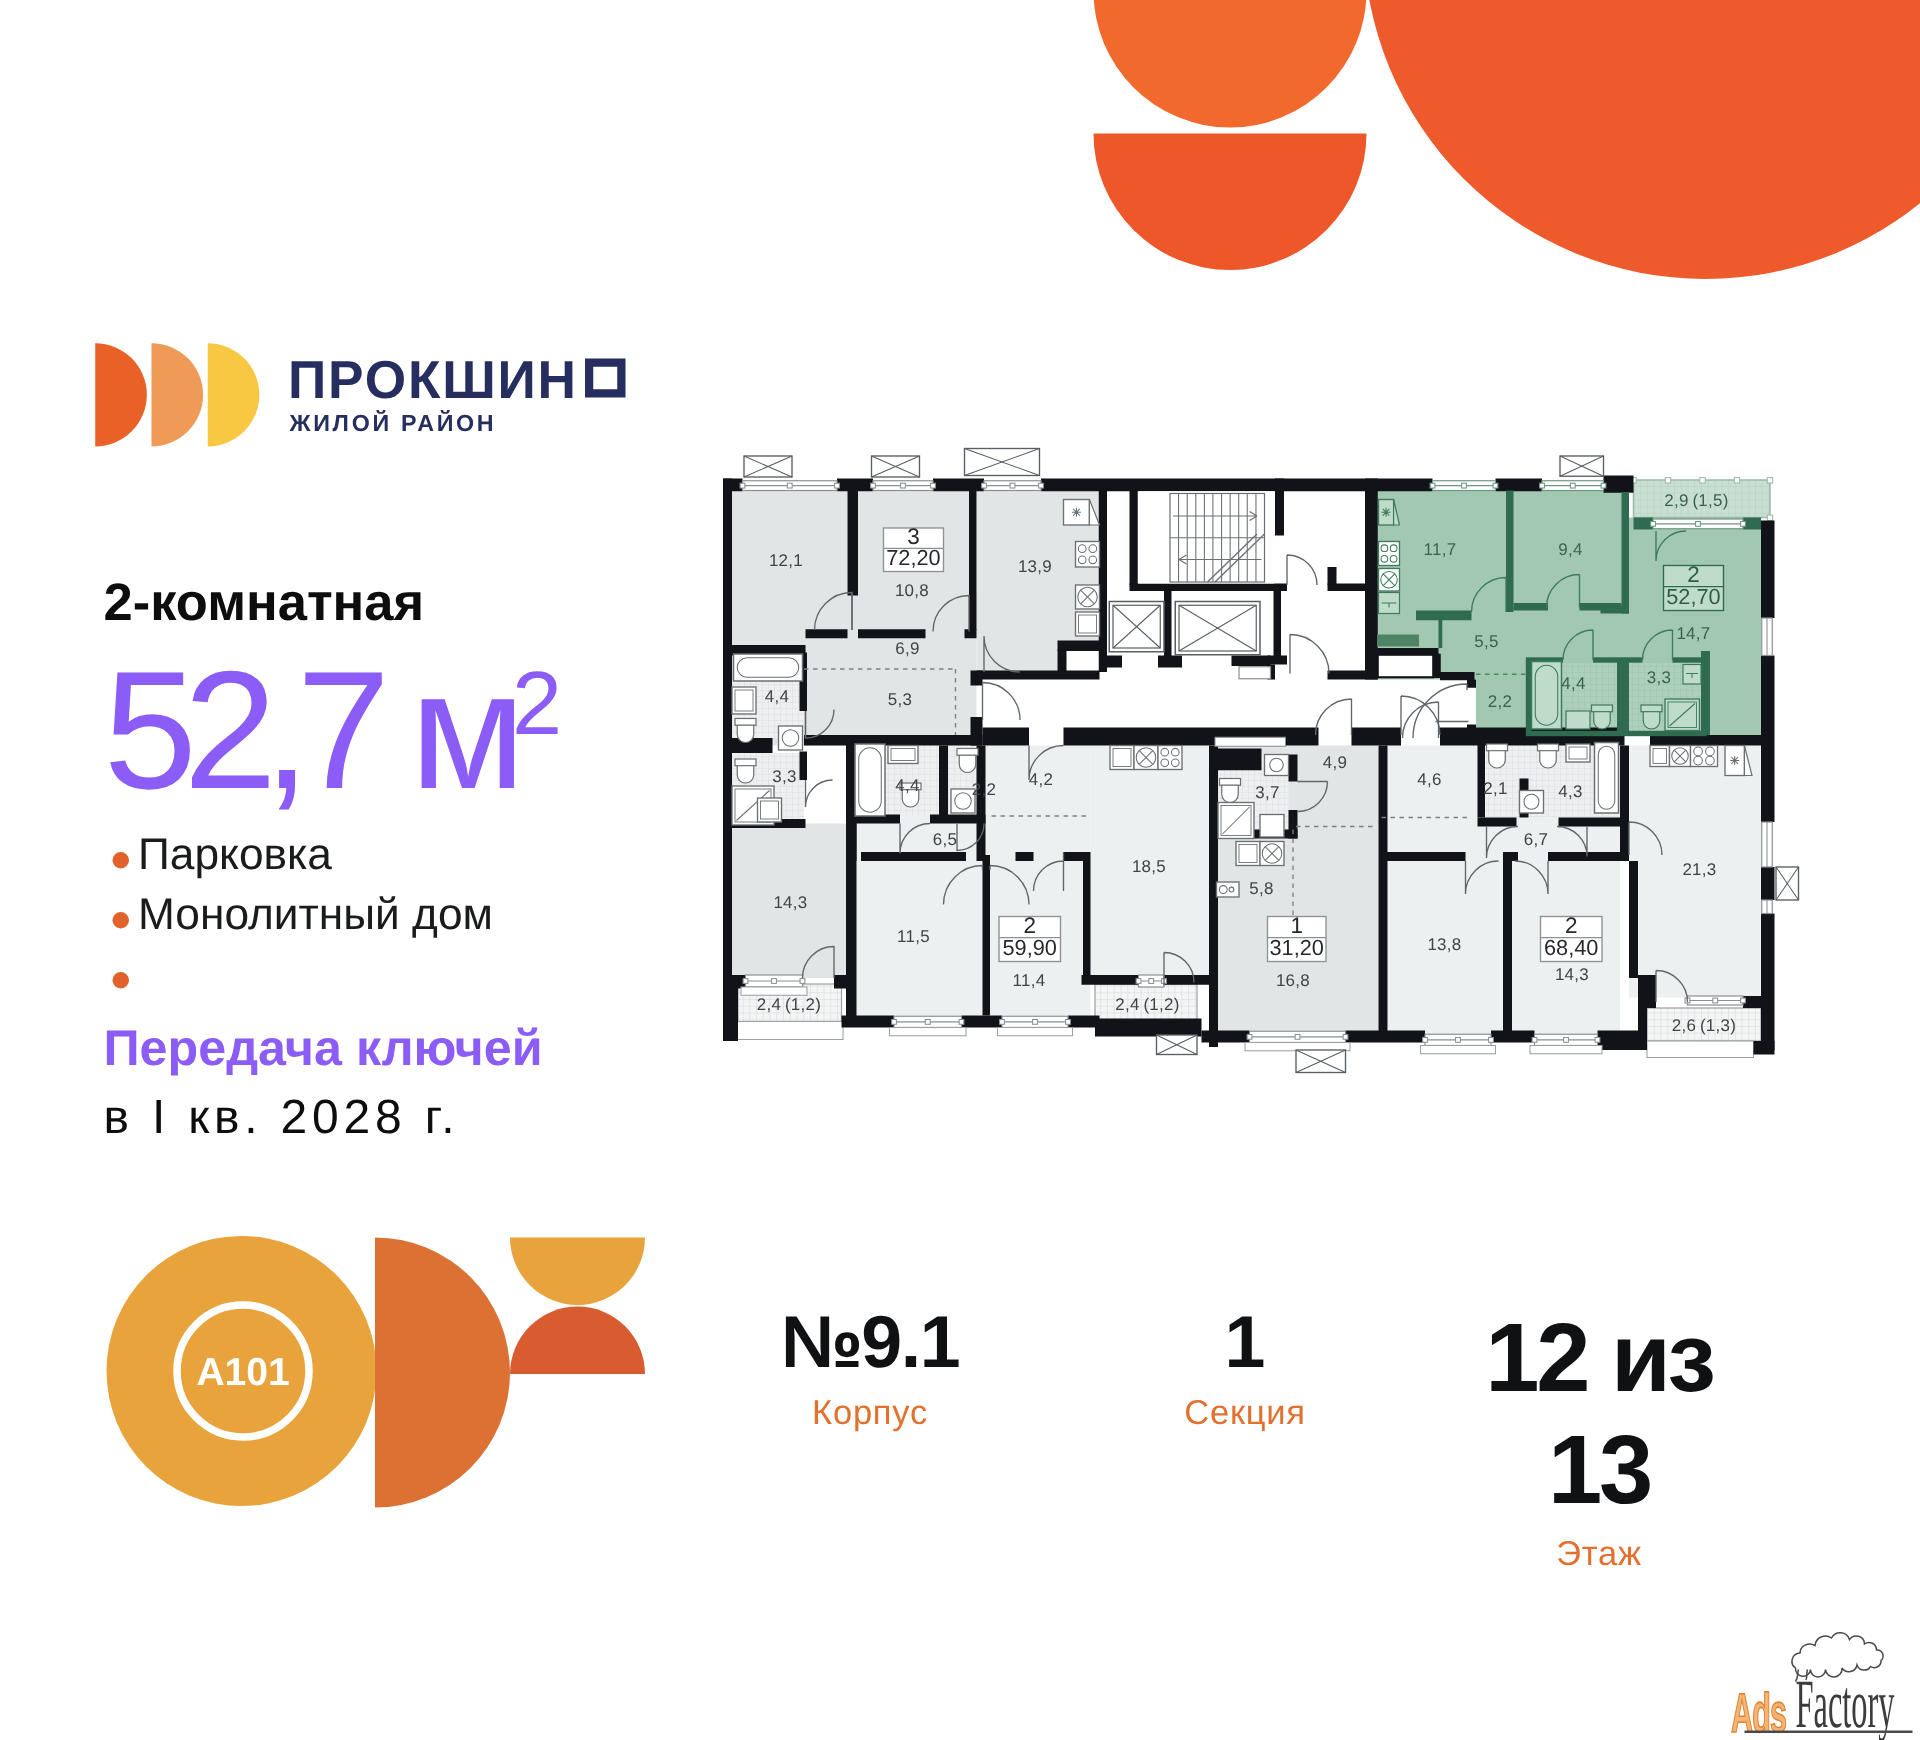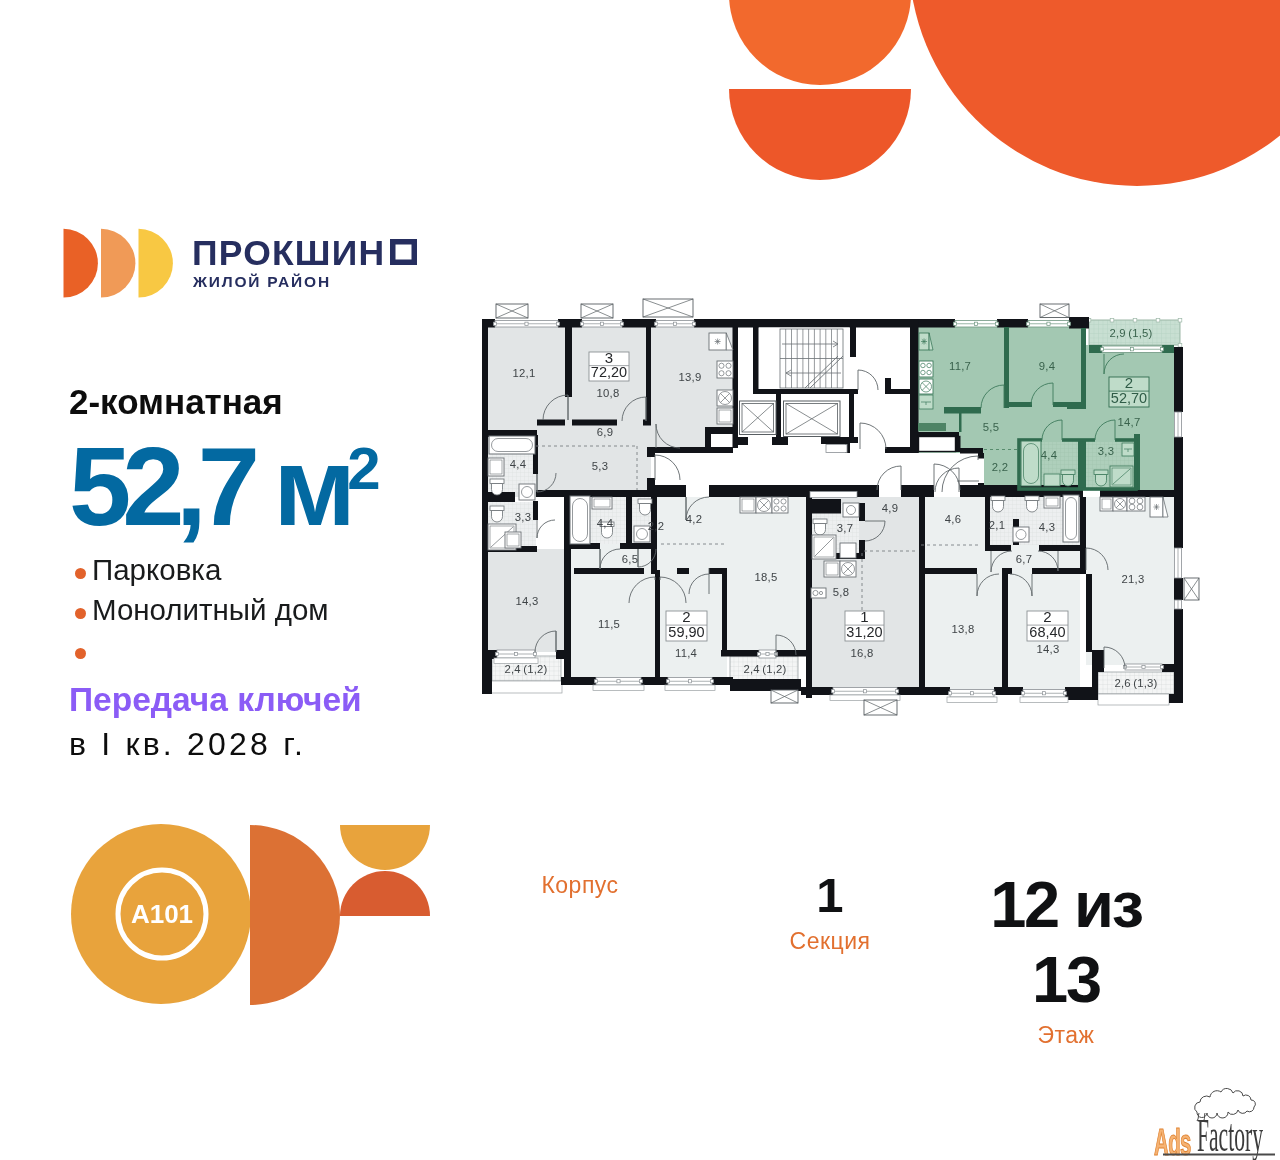--- a/index.html
+++ b/index.html
@@ -24,21 +24,21 @@
 
 <path d="M138.5 228.8 A34.4 34.4 0 0 1 138.5 297.6 Z" fill="#F8C843"></path>
 
 <text x="192" y="265" font-size="35.5" font-weight="bold" fill="#262E5F" letter-spacing="1.2">ПРОКШИН</text>
 <rect x="392.75" y="241.75" width="21.5" height="20.5" fill="none" stroke="#262E5F" stroke-width="5.5"></rect>
 <text x="193" y="287" font-size="15.5" font-weight="bold" fill="#262E5F" letter-spacing="1.8">ЖИЛОЙ РАЙОН</text>
 </svg>
 
 <div class="abs" style="left:69px;top:382px;font-size:35px;font-weight:bold;color:#0D0D0D;letter-spacing:0px">2-комнатная</div>
 
-<div class="abs" style="left:69px;top:422px;font-size:112px;font-weight:bold;color:#0369a1;letter-spacing:-0.08em">52,7 м<span style="font-size:60px;vertical-align:36px;letter-spacing:0">2</span></div>
+<div class="abs" style="left:69px;top:422px;font-size:112px;font-weight:normal;color:#8b5cf6;letter-spacing:-0.08em">52,7 м<span style="font-size:60px;vertical-align:36px;letter-spacing:0">2</span></div>
 
 <div class="abs" style="left:92px;top:550px;font-size:29.5px;color:#191B1C;line-height:40px">
 <div>Парковка</div>
 <div>Монолитный дом</div>
 </div>
 <div class="abs" style="left:75px;top:568px;width:11px;height:11px;border-radius:50%;background:#E2622B"></div>
 <div class="abs" style="left:75px;top:608px;width:11px;height:11px;border-radius:50%;background:#E2622B"></div>
 <div class="abs" style="left:75px;top:648px;width:11px;height:11px;border-radius:50%;background:#E2622B"></div>
 
 <div class="abs" style="left:69px;top:681px;font-size:33.5px;font-weight:bold;color:#8b5cf6">Передача ключей</div>
@@ -574,20 +574,21 @@
     <line x1="1027" y1="625.1" x2="1068" y2="625.1" stroke="#8C9194" stroke-width="0.8"></line>
     <text x="1047.5" y="622.1" font-size="15" fill="#26282B" text-anchor="middle">2</text>
     <text x="1047.5" y="636.5" font-size="14.5" fill="#26282B" text-anchor="middle">68,40</text>
     <rect x="1109" y="377" width="40" height="30" fill="#BFDCC9" stroke="#2F6B4E" stroke-width="0.9"></rect>
     <line x1="1109" y1="391.1" x2="1149" y2="391.1" stroke="#2F6B4E" stroke-width="0.8"></line>
     <text x="1129.0" y="388.1" font-size="15" fill="#2F5C47" text-anchor="middle">2</text>
     <text x="1129.0" y="402.5" font-size="14.5" fill="#2F5C47" text-anchor="middle">52,70</text>
   </svg>
 
 <div class="abs" style="left:480px;top:867px;width:200px;text-align:center">
+<div style="font-size:49px;font-weight:bold;color:#101113;letter-spacing:-1px">№9.1</div>
 <div style="font-size:23px;color:#E2702F;margin-top:5px;letter-spacing:0.5px">Корпус</div>
 </div>
 <div class="abs" style="left:740px;top:867px;width:180px;text-align:center">
 <div style="font-size:49px;font-weight:bold;color:#101113">1</div>
 <div style="font-size:23px;color:#E2702F;margin-top:5px;letter-spacing:0.5px">Секция</div>
 </div>
 <div class="abs" style="left:966px;top:867px;width:200px;text-align:center">
 <div style="font-size:65px;font-weight:bold;color:#101113;letter-spacing:-2.2px">12 из 13</div>
 <div style="font-size:23px;color:#E2702F;margin-top:5px;letter-spacing:0.5px">Этаж</div>
 </div>

